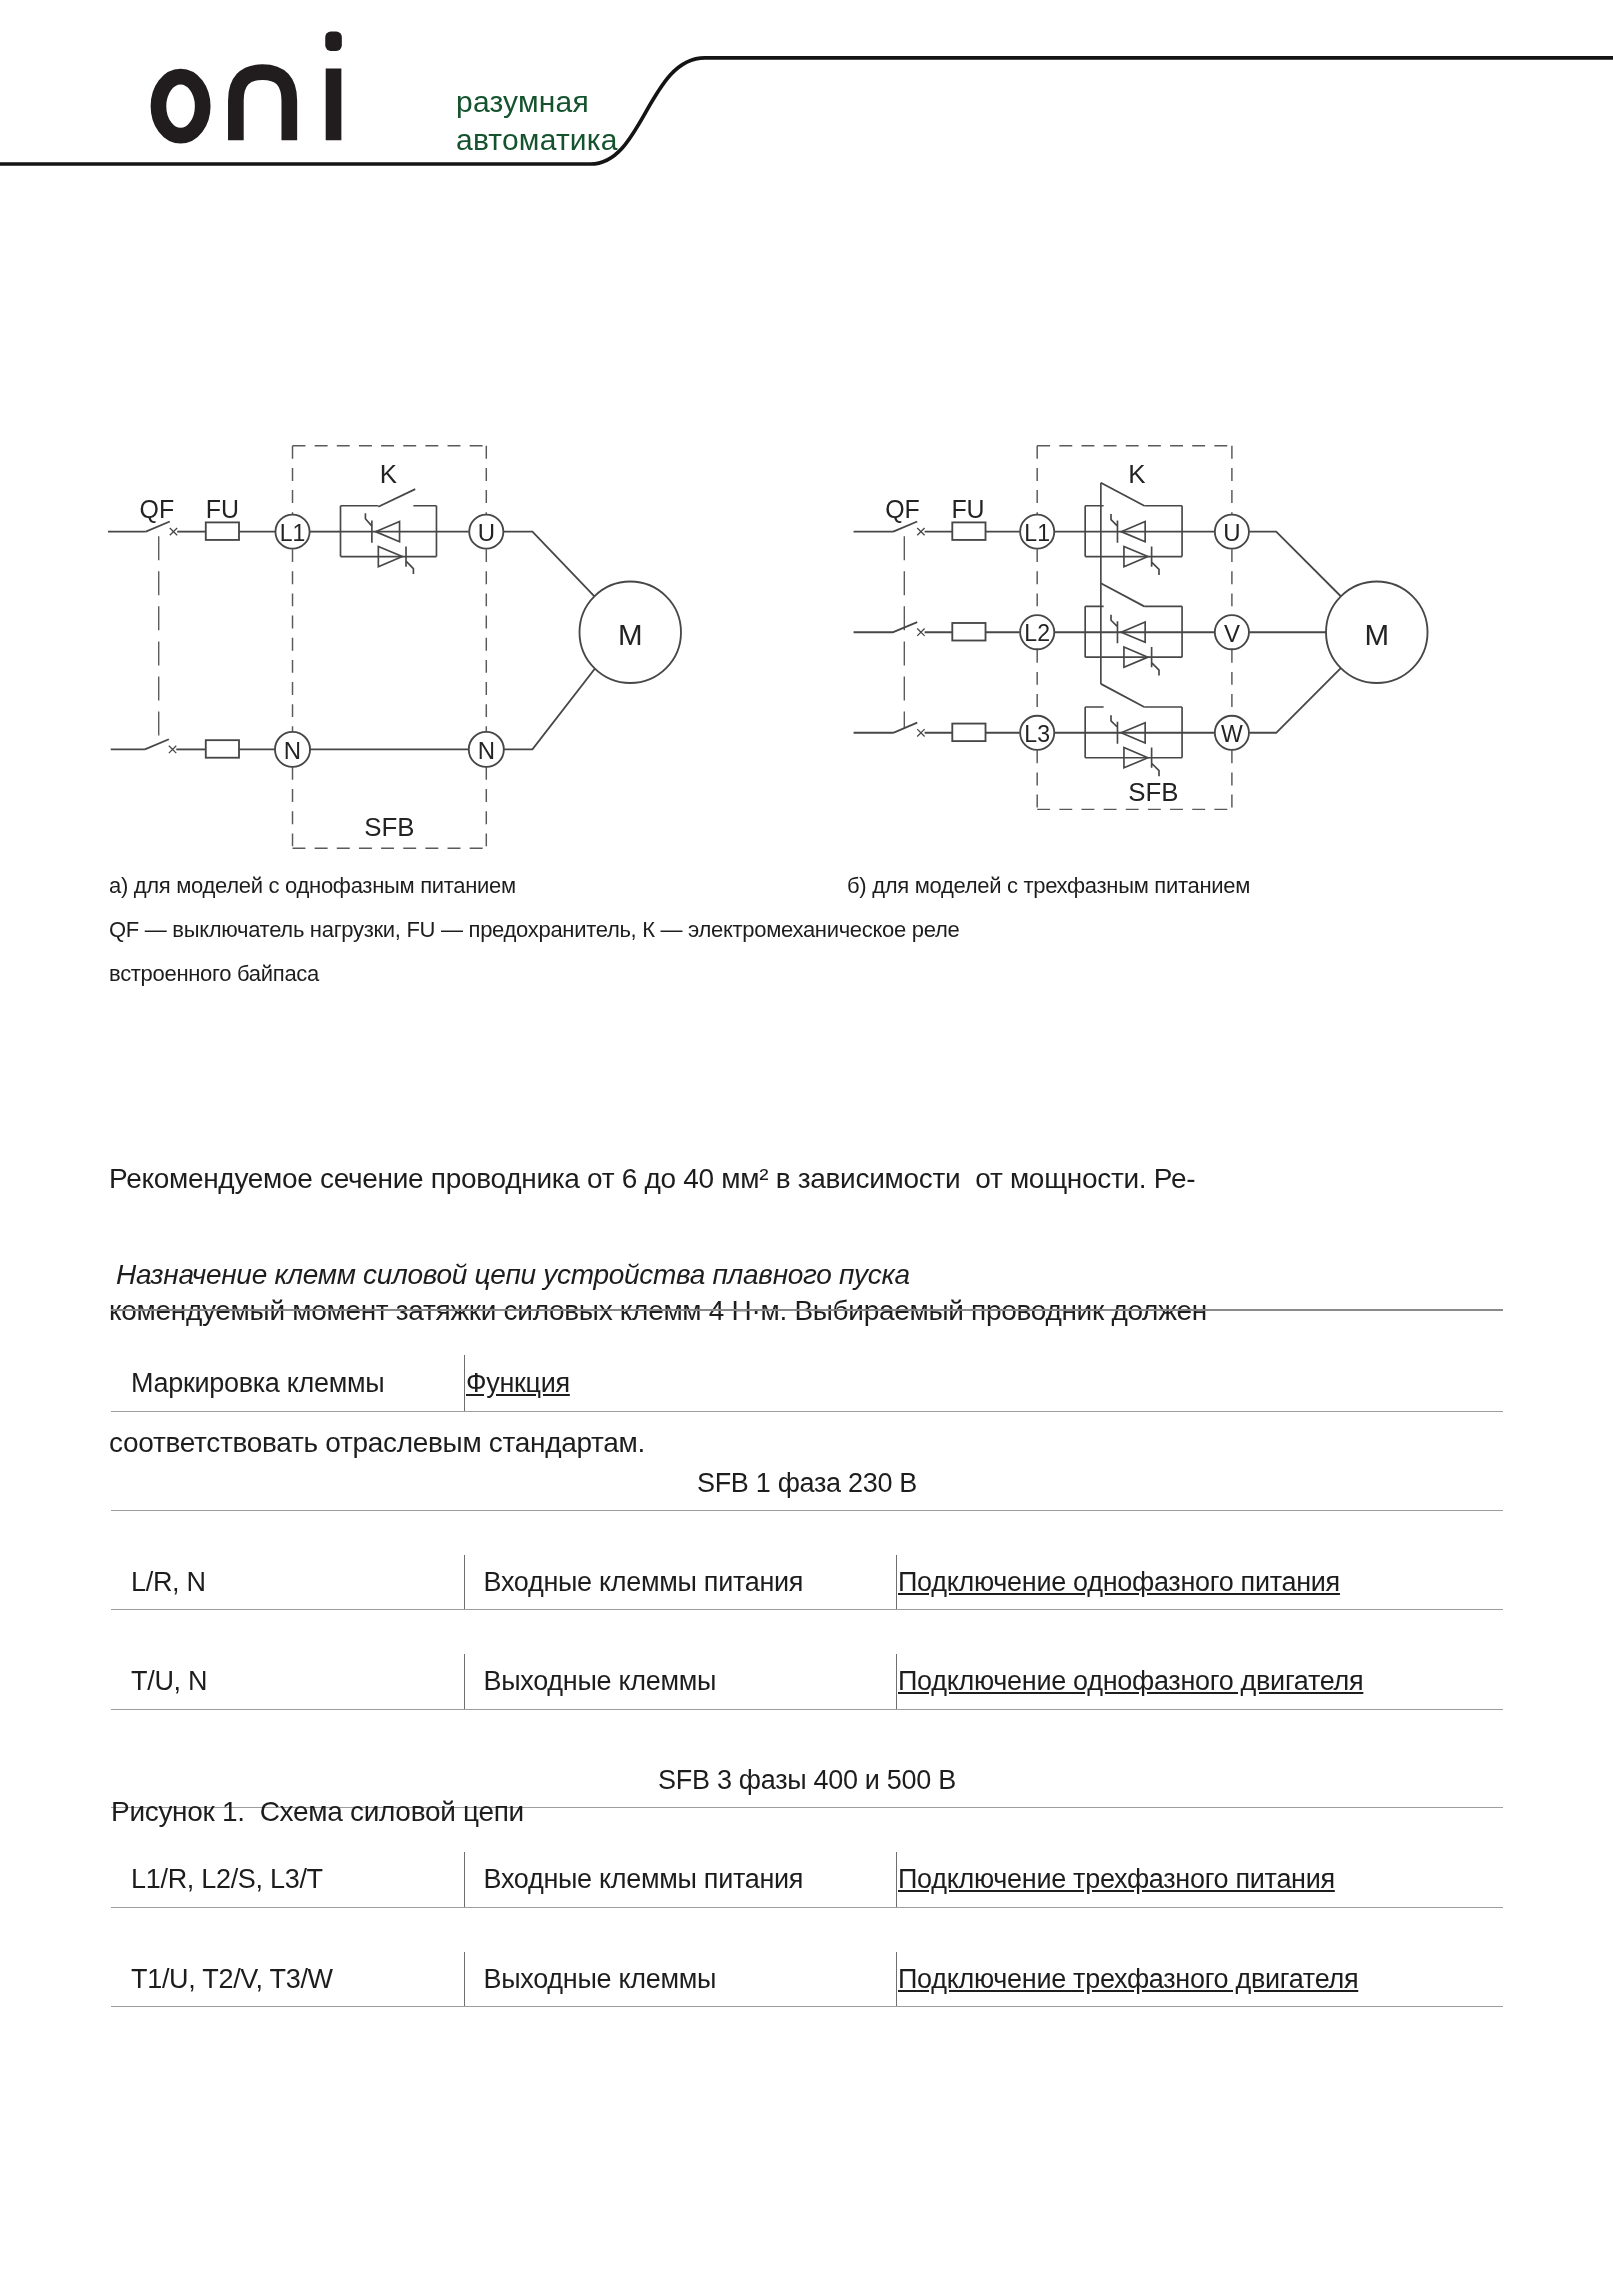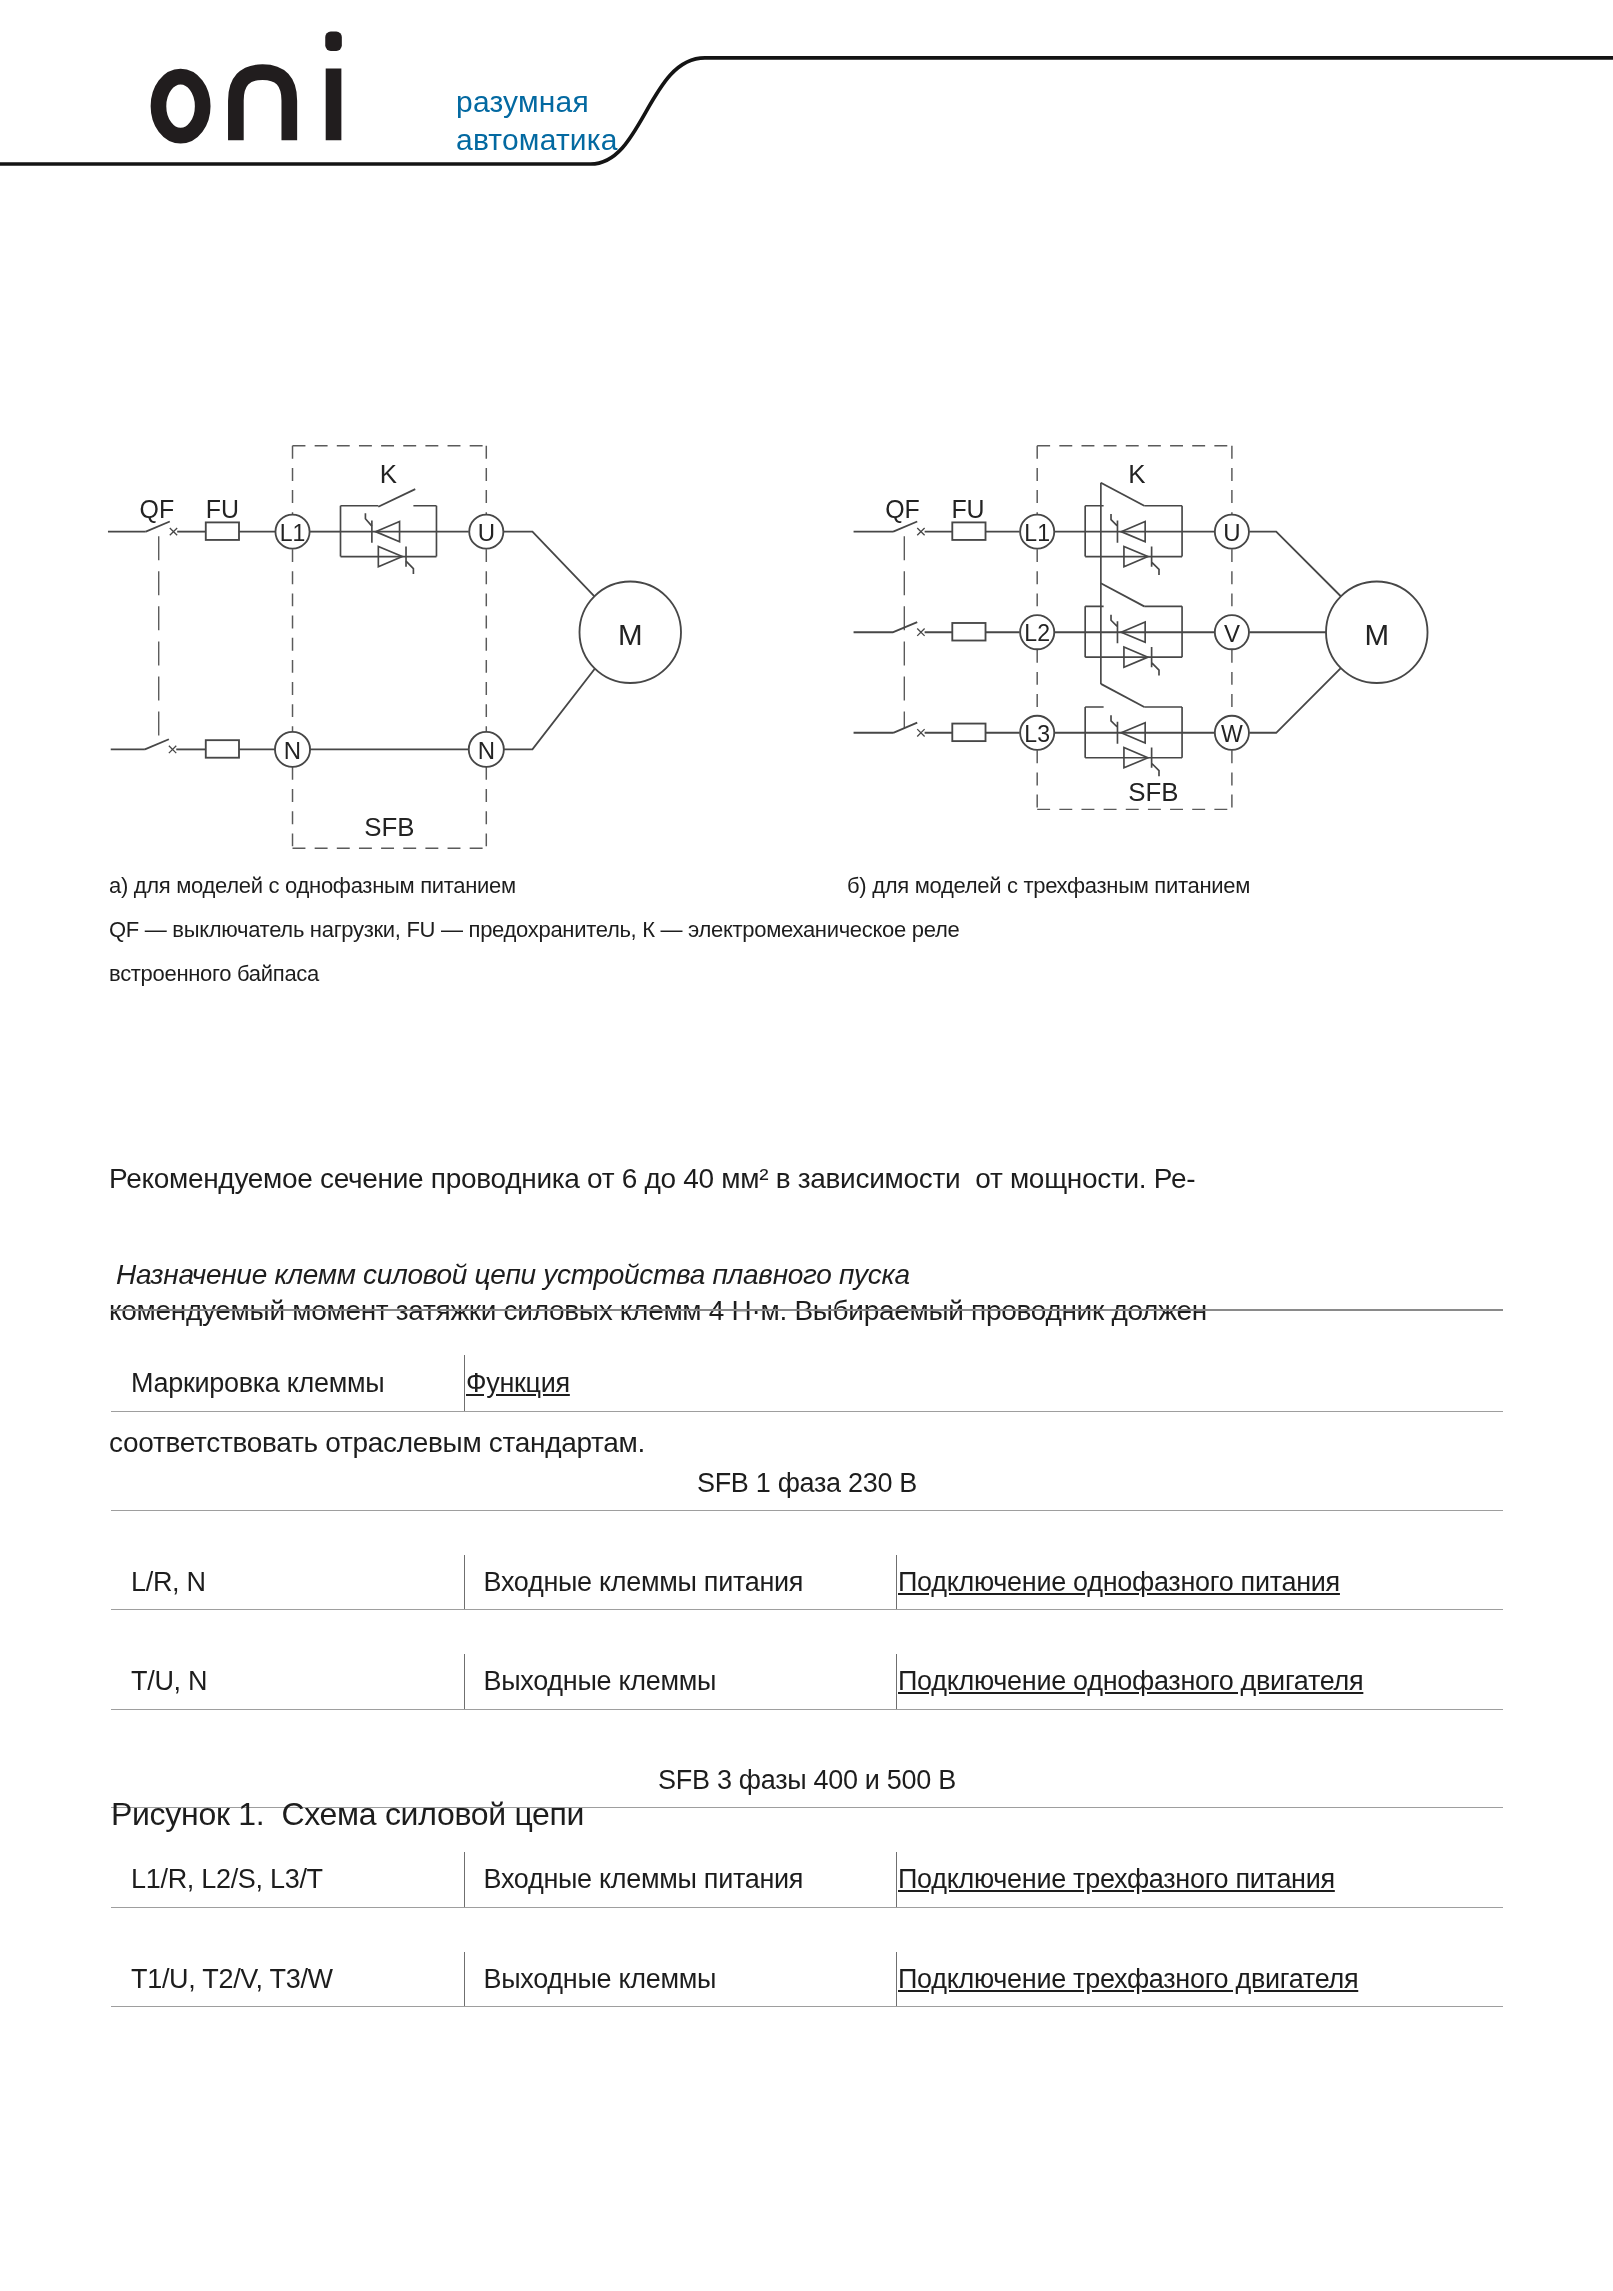--- a/index.html
+++ b/index.html
@@ -7,21 +7,21 @@
     position:relative;
     width:1613px;height:2292px;
     background:#ffffff;
     font-family:"Liberation Sans",sans-serif;
     color:#1d1d1d;
     overflow:hidden;
   }
   .abs{position:absolute;}
   .txt{font-size:22px;letter-spacing:-0.3px;white-space:pre;}
   .tagline{
-    font-size:30px;line-height:38px;color:#0369a1;font-weight:500;
+    font-size:30px;line-height:38px;color:#14532d;font-weight:500;
     letter-spacing:0.2px;
   }
   .para{font-size:28px;line-height:44px;letter-spacing:-0.3px;white-space:pre;}
   .tbl-title{font-size:28px;letter-spacing:-0.3px;white-space:pre;font-style:italic;}
   .table{
     border-top:2.8px solid #8a8a8a;
     width:1392px;
   }
   .trow{
     display:flex;align-items:center;
@@ -30,21 +30,21 @@
   }
   .c1{width:353px;padding-left:20px;box-sizing:border-box;}
   .c2{width:432px;padding-left:18.5px;box-sizing:border-box;border-left:0.9px solid #6f6f6f;}
   .c3{width:607px;padding-left:1px;box-sizing:border-box;border-left:0.9px solid #6f6f6f;text-decoration:underline;}
   .cell-full-h{height:100%;display:flex;align-items:center;}
   .sectionrow{justify-content:center;}
   svg text{
     font-family:"Liberation Sans",sans-serif;
     fill:#232323;
   }
-  .figcap{font-size:32px;letter-spacing:-0.3px;white-space:pre;}
+  .figcap{font-size:28px;letter-spacing:-0.3px;white-space:pre;}
 </style>
 </head>
 <body>
 
 <div class="page">
 
   <div class="abs" style="left:0;top:0;width:1613px;height:185px;">
     <svg class="abs" style="left:0;top:0;" width="1613" height="185" viewBox="0 0 1748 200">
       <path d="M0,177.5 H640 C 697,177.5 703,62.5 764,62.5 H1748" fill="none" stroke="#141414" stroke-width="4"></path>
     </svg>

